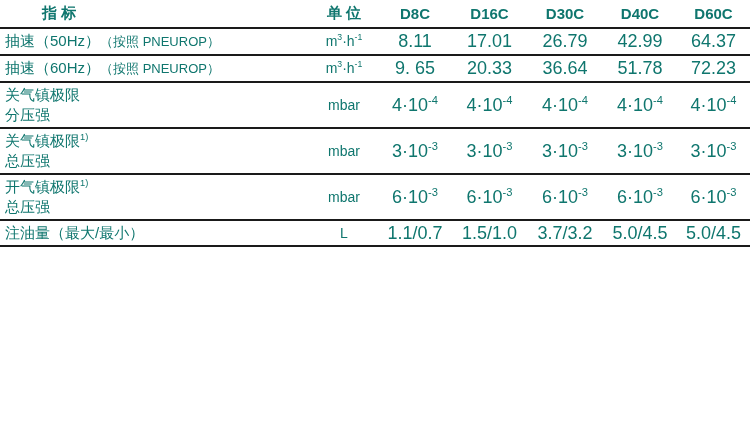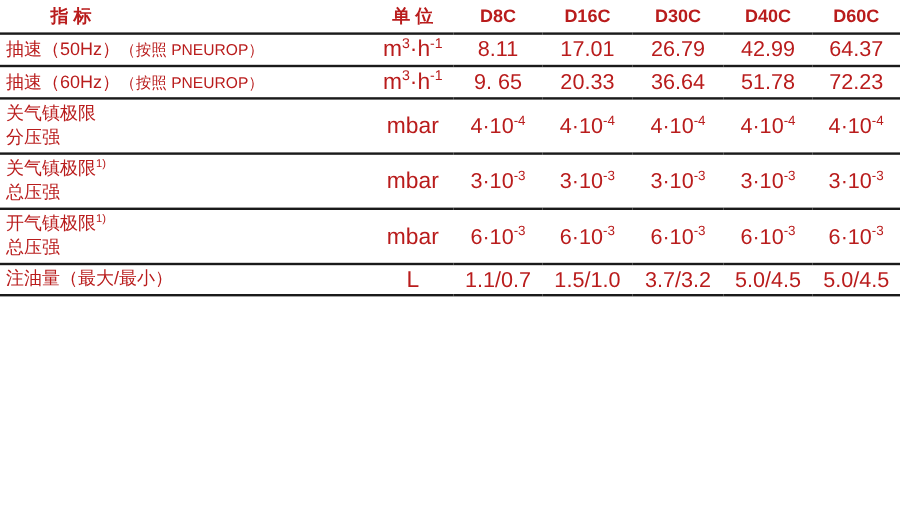--- a/index.html
+++ b/index.html
@@ -7,21 +7,21 @@
     padding: 0;
     background: #ffffff;
   }
   .page {
     position: relative;
     width: 750px;
     height: 297px;
     background: #ffffff;
     overflow: hidden;
     font-family: "Liberation Sans", "DejaVu Sans", sans-serif;
-    color: #b91c1c;
+    color: #0f766e;
   }
   table.spec {
     border-collapse: collapse;
     table-layout: fixed;
     width: 750px;
   }
   th, td {
     padding: 0;
     vertical-align: middle;
     overflow: hidden;
@@ -47,21 +47,21 @@
     text-align: left;
     padding-left: 5px;
     font-size: 15px;
   }
   td.label-cell .lline {
     line-height: 20px;
     white-space: nowrap;
   }
   td.unit-cell {
     text-align: center;
-    font-size: 19px;
+    font-size: 14px;
   }
   td.unit-cell .uline {
     line-height: 17px;
     white-space: nowrap;
   }
   td.value-cell {
     text-align: center;
     font-size: 18px;
     white-space: nowrap;
   }

